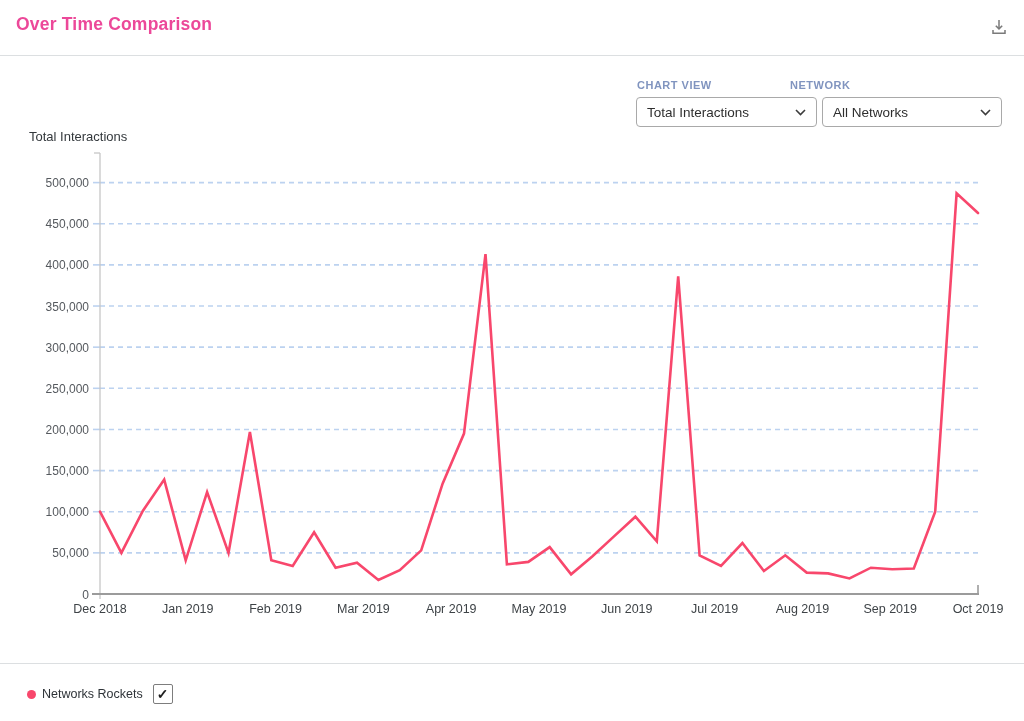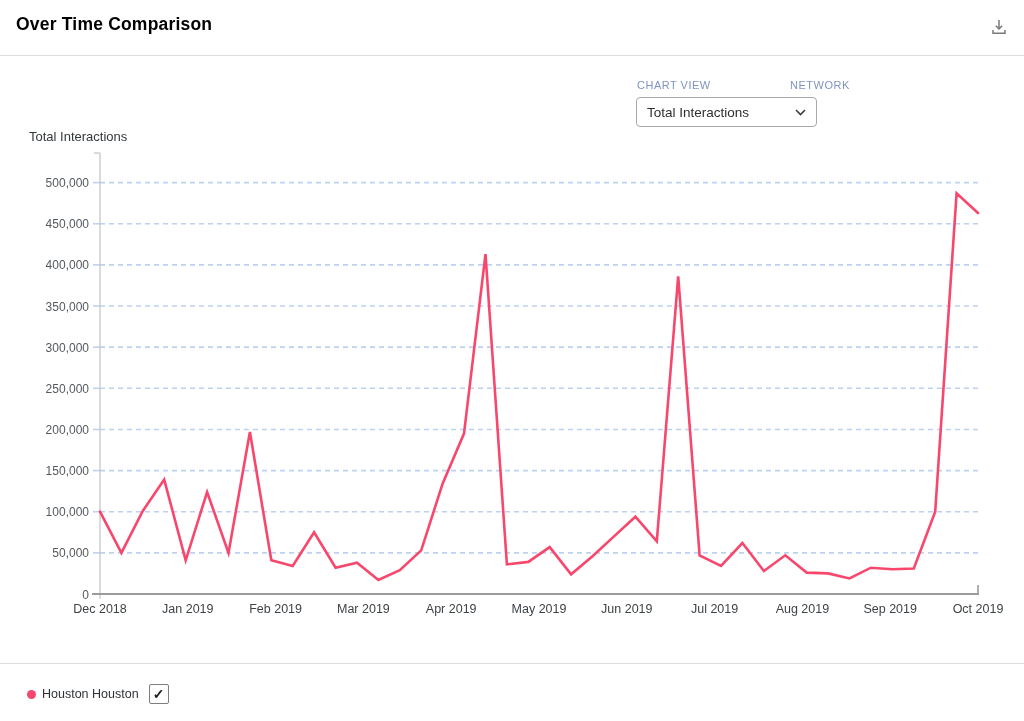--- a/index.html
+++ b/index.html
@@ -1,20 +1,20 @@
 <!DOCTYPE html>
 <html><head>
 <meta charset="utf-8">
 <style>
   html,body{margin:0;padding:0;background:#fff;font-family:"Liberation Sans",sans-serif;}
   .page{position:relative;width:1024px;height:721px;background:#fff;overflow:hidden;}
-  .hdr-title{position:absolute;left:16px;top:14px;font-size:17.5px;font-weight:bold;color:#000000;letter-spacing:.2px;}
+  .hdr-title{position:absolute;left:16px;top:14px;font-size:17.5px;font-weight:bold;color:#ec4899;letter-spacing:.2px;}
   .dl-btn{position:absolute;right:12px;top:15px;width:26px;height:26px;background:none;border:none;padding:2px;cursor:pointer;}
   .divider{position:absolute;left:0;width:1024px;height:1px;background:#dcdfe1;}
-  .ctl-label{position:absolute;font-size:11px;font-weight:normal;color:#8094BF;letter-spacing:.5px;}
+  .ctl-label{position:absolute;font-size:11px;font-weight:bold;color:#8094BF;letter-spacing:.5px;}
   .select{position:absolute;height:30px;border:1px solid #a9a9a9;border-radius:4px;background:#fff;
           display:flex;align-items:center;justify-content:space-between;padding:0 10px;
           font-size:13.5px;color:#2e2e2e;cursor:pointer;box-sizing:border-box;}
   .axis-title{position:absolute;left:29px;top:129px;font-size:13px;color:#33383c;}
   #plot{position:absolute;left:0;top:125px;}
   .ylab{font-size:12px;fill:#55595e;}
   .xlab{font-size:12.5px;fill:#3e4347;}
   .legend{position:absolute;left:27px;top:684px;display:flex;align-items:center;}
   .dot{width:9px;height:9px;border-radius:50%;margin-right:6px;}
   .leg-label{font-size:12.5px;color:#2e3338;}
@@ -41,20 +41,26 @@
 
   <div class="ctl-label" style="left:637px;top:79px">CHART VIEW</div>
   <div class="select" style="left:636px;top:97px;width:181px">
     <span>Total Interactions</span>
     <svg width="11" height="7" viewBox="0 0 11 7" fill="none" stroke="#3c3c3c" stroke-width="1.6">
         <path d="M1 1 L5.5 5.5 L10 1"></path>
       </svg>
   </div>
 
   <div class="ctl-label" style="left:790px;top:79px">NETWORK</div>
+  <div class="select" style="left:822px;top:97px;width:180px">
+    <span>All Networks</span>
+    <svg width="11" height="7" viewBox="0 0 11 7" fill="none" stroke="#3c3c3c" stroke-width="1.6">
+        <path d="M1 1 L5.5 5.5 L10 1"></path>
+      </svg>
+  </div>
 
   <div class="axis-title">Total Interactions</div>
 
   <svg id="plot" width="1024" height="512" viewBox="0 0 1024 512">
       <text x="89" y="473.5" text-anchor="end" class="ylab">0</text>
       <line x1="93" y1="427.86" x2="100" y2="427.86" stroke="#BCD2F0" stroke-width="1.6"></line>
       <line x1="100" y1="427.86" x2="978" y2="427.86" stroke="#BCD2F0" stroke-width="1.6" stroke-dasharray="5 4"></line>
       <text x="89" y="432.36" text-anchor="end" class="ylab">50,000</text>
       <line x1="93" y1="386.72" x2="100" y2="386.72" stroke="#BCD2F0" stroke-width="1.6"></line>
       <line x1="100" y1="386.72" x2="978" y2="386.72" stroke="#BCD2F0" stroke-width="1.6" stroke-dasharray="5 4"></line>
@@ -98,17 +104,17 @@
       <text x="802.4" y="488" text-anchor="middle" class="xlab">Aug 2019</text>
       <text x="890.2" y="488" text-anchor="middle" class="xlab">Sep 2019</text>
       <text x="978" y="488" text-anchor="middle" class="xlab">Oct 2019</text>
       <polyline points="100.0,386.7 121.4,427.9 142.8,385.9 164.2,354.6 185.7,435.3 207.1,367.0 228.5,427.9 249.9,306.9 271.3,435.3 292.7,441.0 314.1,407.3 335.6,442.7 357.0,437.7 378.4,455.0 399.8,445.1 421.2,425.4 442.6,358.7 464.0,308.6 485.5,129.2 506.9,439.4 528.3,436.9 549.7,422.1 571.1,449.3 592.5,431.2 614.0,411.4 635.4,391.7 656.8,416.3 678.2,151.4 699.6,430.3 721.0,441.0 742.4,418.0 763.9,446.0 785.3,430.3 806.7,447.6 828.1,448.4 849.5,453.4 870.9,442.7 892.3,444.3 913.8,443.5 935.2,386.7 956.6,68.3 978.0,88.0" fill="none" stroke="#F8476C" stroke-width="2.6" stroke-linejoin="miter" stroke-linecap="round"></polyline>
     </svg>
 
   <div class="divider" style="top:663px"></div>
 
   <div class="legend">
     <span class="dot" style="background: rgb(248, 71, 108);"></span>
-    <span class="leg-label">Houston Houston</span>
+    <span class="leg-label">Networks Rockets</span>
     <span class="checkbox">✓</span>
   </div>
 
 </div>
 
 </body></html>

